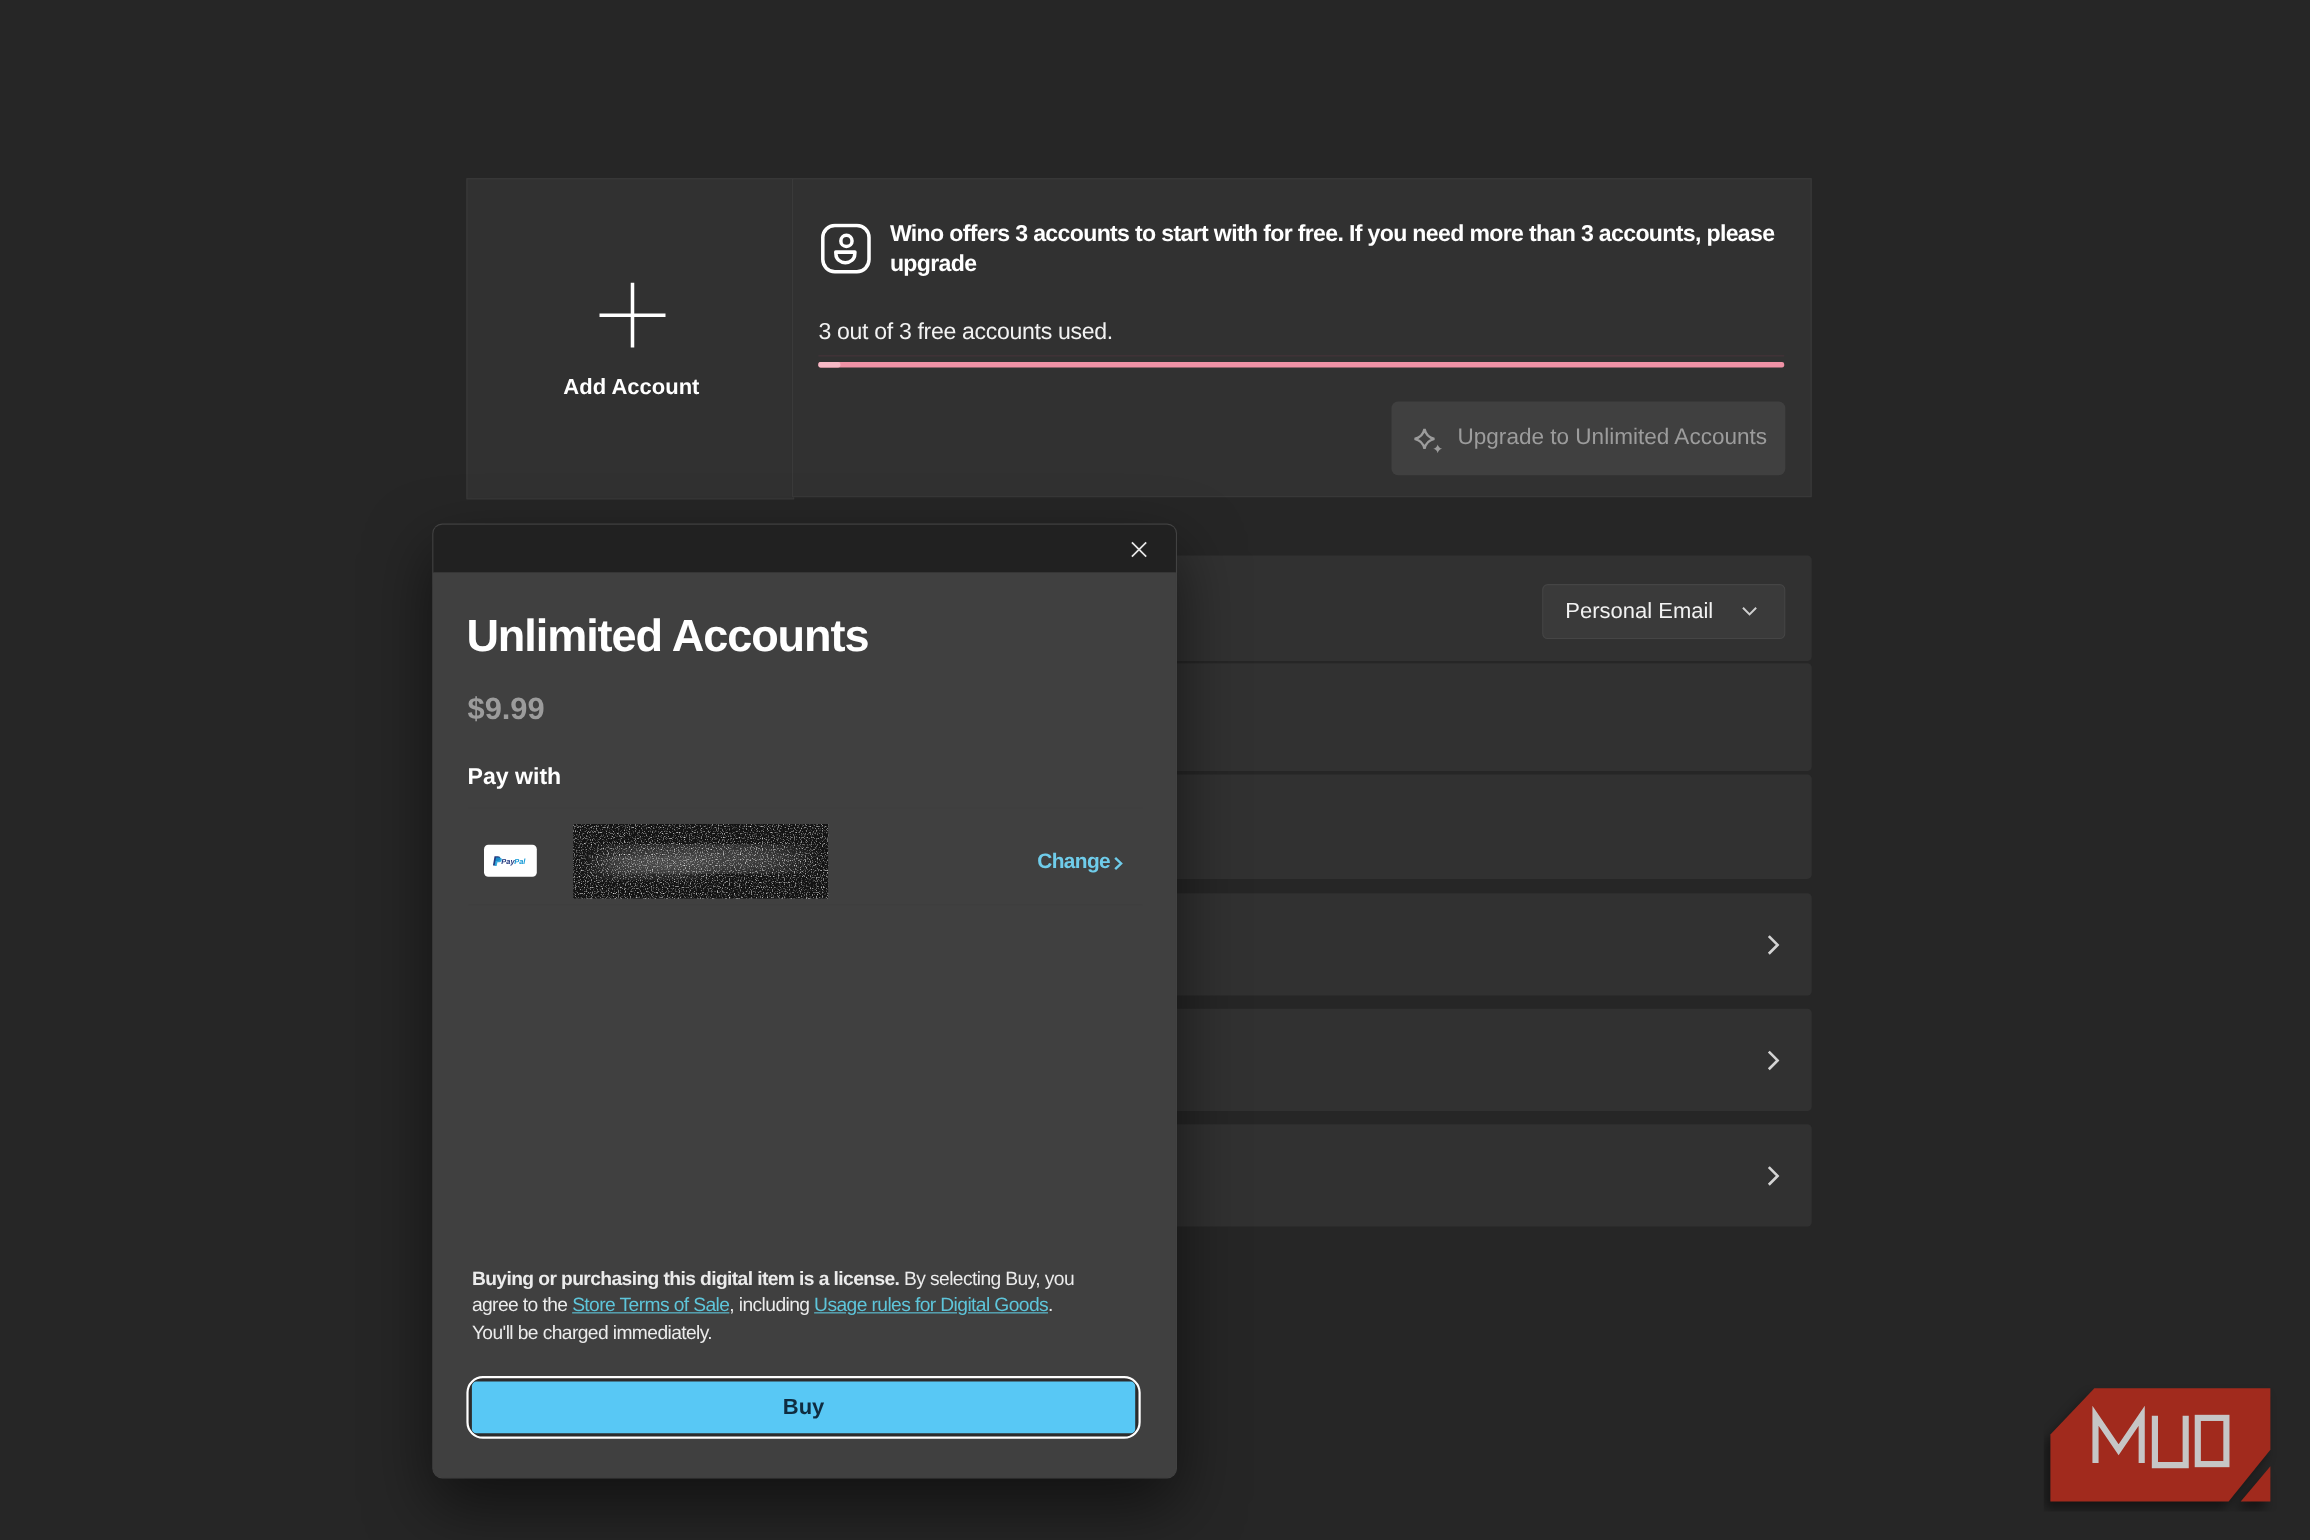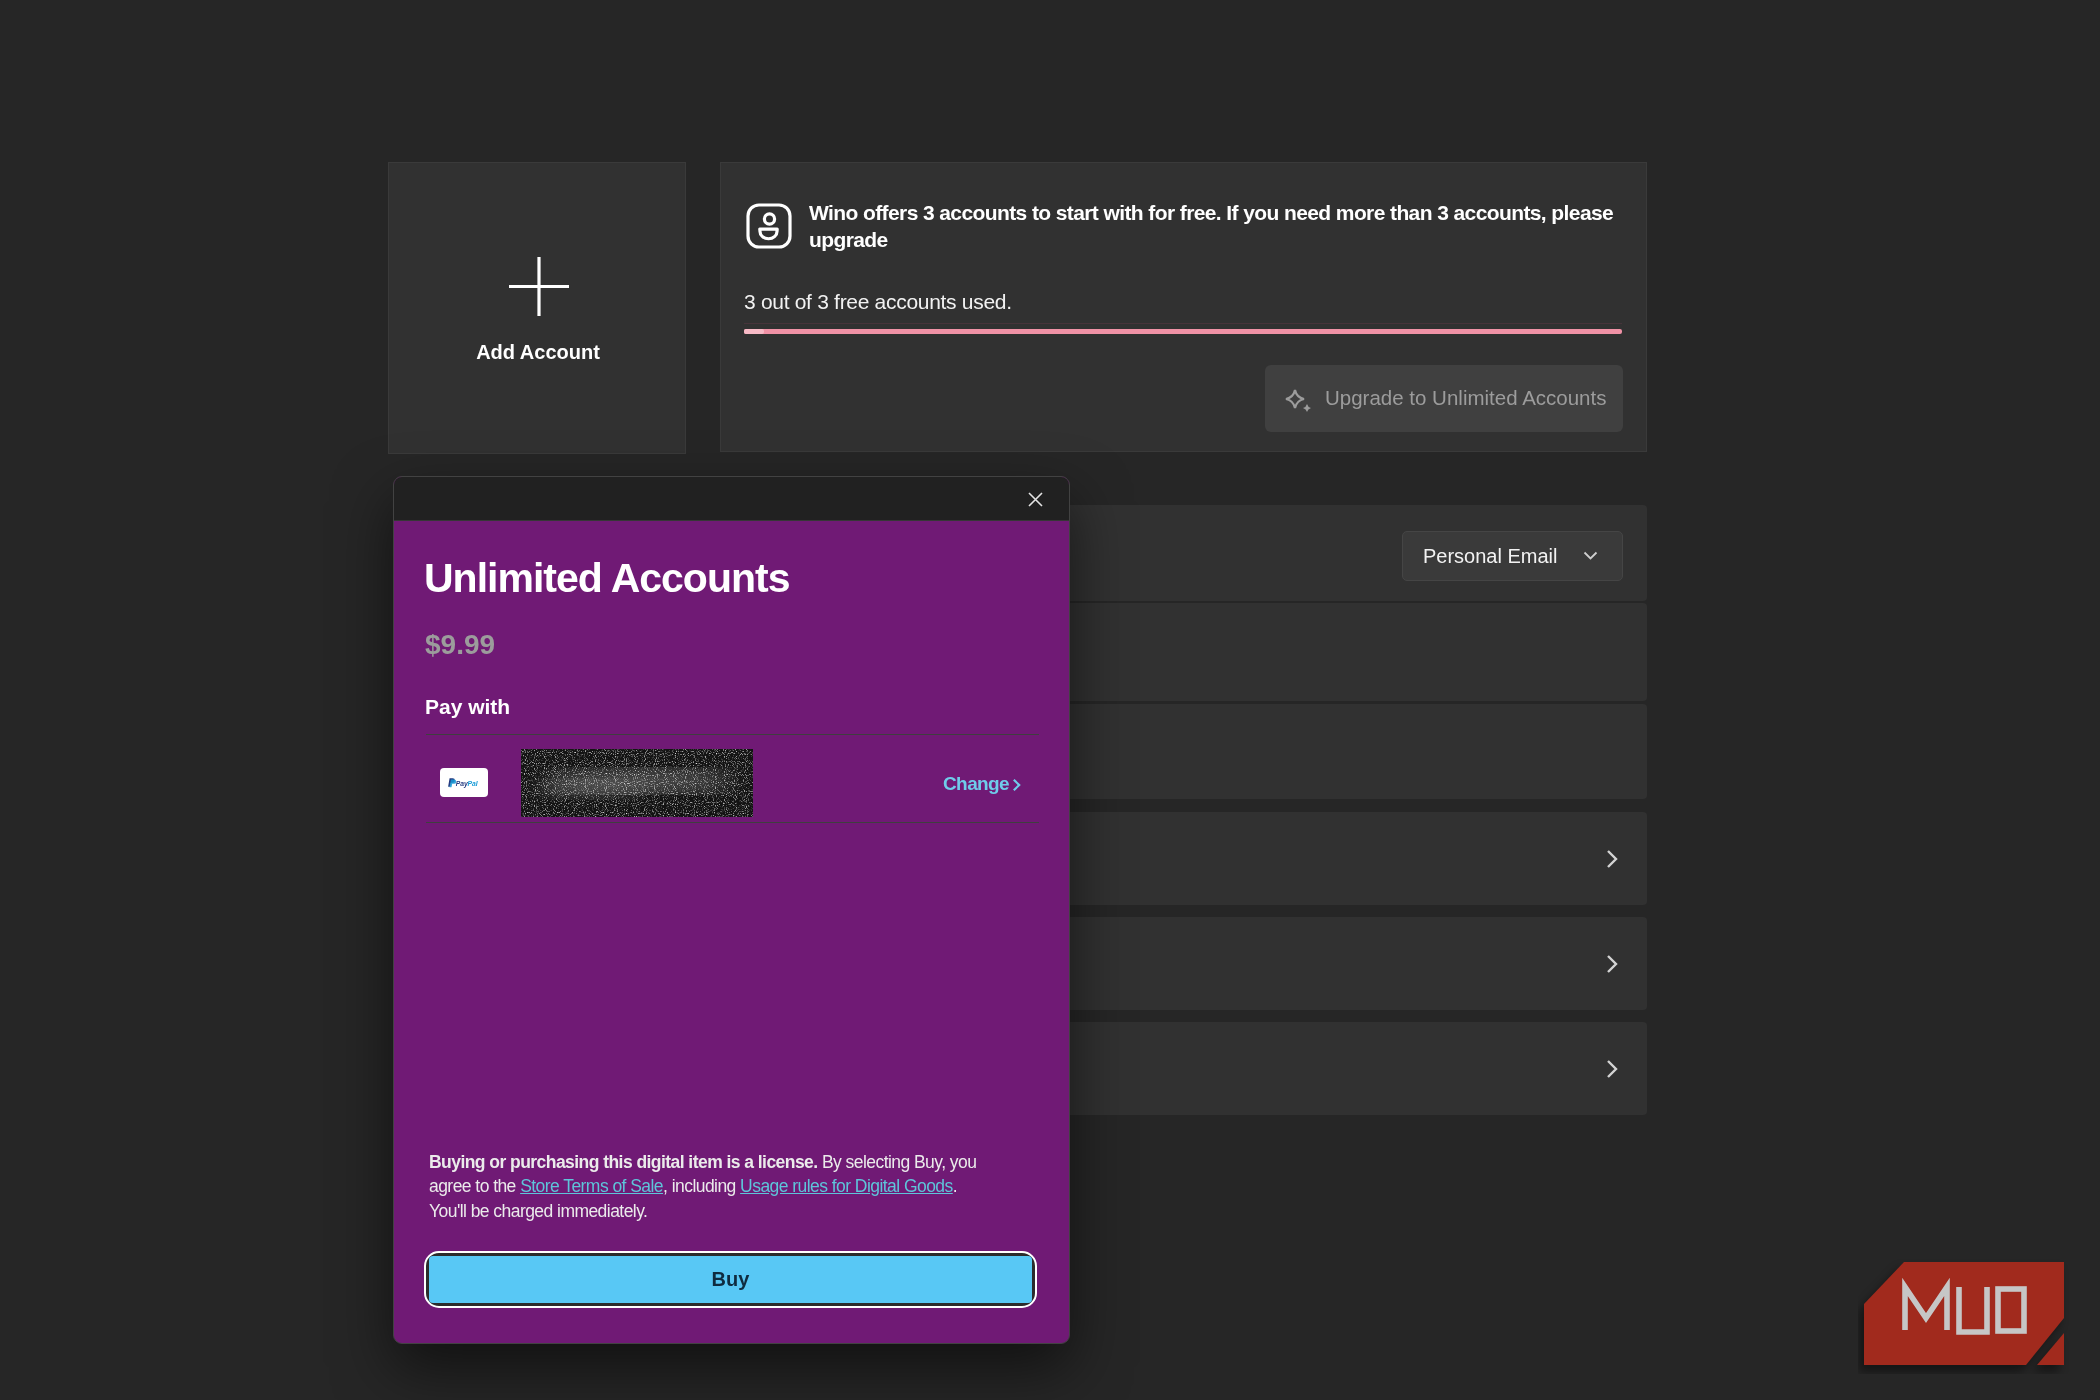--- a/index.html
+++ b/index.html
@@ -9,21 +9,21 @@
   #page { position:relative; width:2100px; height:1400px; }
   .card { background:#313131; border:1px solid #3a3a3a; border-radius:0; }
   .row { position:absolute; left:745px; width:902px; background:#313131; border-radius:4px; }
   h1 { color:#ffffff; font-size:41px; font-weight:bold; }
 </style>
 </head>
 <body>
 <div id="page">
 
 
-  <div class="card abs" style="left:388px; top:162px; width:298px; height:292px;">
+  <div class="card abs" style="left:424px; top:162px; width:298px; height:292px;">
     <svg class="abs" style="left:119px; top:92px;" width="62" height="63" viewBox="0 0 62 63">
       <line x1="31" y1="2" x2="31" y2="61" stroke="#ffffff" stroke-width="3.2"></line>
       <line x1="1" y1="31.5" x2="61" y2="31.5" stroke="#ffffff" stroke-width="3.2"></line>
     </svg>
     <div class="abs" style="left:0; top:178px; width:298px; text-align:center; color:#fff; font-size:20px; font-weight:bold;">Add Account</div>
   </div>
 
   <div class="card abs" style="left:720px; top:162px; width:927px; height:290px;">
     <svg class="abs" style="left:25px; top:40px;" width="46" height="46" viewBox="0 0 46 46" fill="none">
       <rect x="2" y="2" width="42" height="42" rx="11" stroke="#ffffff" stroke-width="3.2"></rect>
@@ -63,21 +63,21 @@
     <svg class="abs" style="left:861px; top:37px;" width="12" height="20" viewBox="0 0 12 20" fill="none">
         <path d="M2 2 L10 10 L2 18" stroke="#d4d4d4" stroke-width="2.4"></path>
       </svg>
   </div>
   <div class="row" style="top:1022px; height:93px;">
     <svg class="abs" style="left:861px; top:37px;" width="12" height="20" viewBox="0 0 12 20" fill="none">
         <path d="M2 2 L10 10 L2 18" stroke="#d4d4d4" stroke-width="2.4"></path>
       </svg>
   </div>
 
-  <div class="abs" style="left:393px; top:476px; width:677px; height:868px; background:#701a75; border:1px solid #424242; border-radius:9px; box-shadow:0 24px 58px rgba(0,0,0,0.55);">
+  <div class="abs" style="left:393px; top:476px; width:677px; height:868px; background:#404040; border:1px solid #424242; border-radius:9px; box-shadow:0 24px 58px rgba(0,0,0,0.55);">
     <div class="abs" style="left:0; top:0; width:675px; height:44px; background:#212121; border-radius:8px 8px 0 0; border-bottom:1px solid #363636;"></div>
     <svg class="abs" style="left:634px; top:15px;" width="15" height="15" viewBox="0 0 15 15">
       <path d="M1 1 L14 14 M14 1 L1 14" stroke="#e4e4e4" stroke-width="1.6"></path>
     </svg>
 
     <div class="abs" style="left:30px; top:78px; color:#ffffff; font-size:41px; font-weight:bold; letter-spacing:-1px;">Unlimited Accounts</div>
     <div class="abs" style="left:31px; top:152px; color:#9c9c9c; font-size:28px; font-weight:bold;">$9.99</div>
     <div class="abs" style="left:31px; top:218px; color:#ffffff; font-size:21px; font-weight:bold;">Pay with</div>
     <div class="abs" style="left:32px; top:257px; width:613px; height:1px; background:#3f3f3f;"></div>
 

